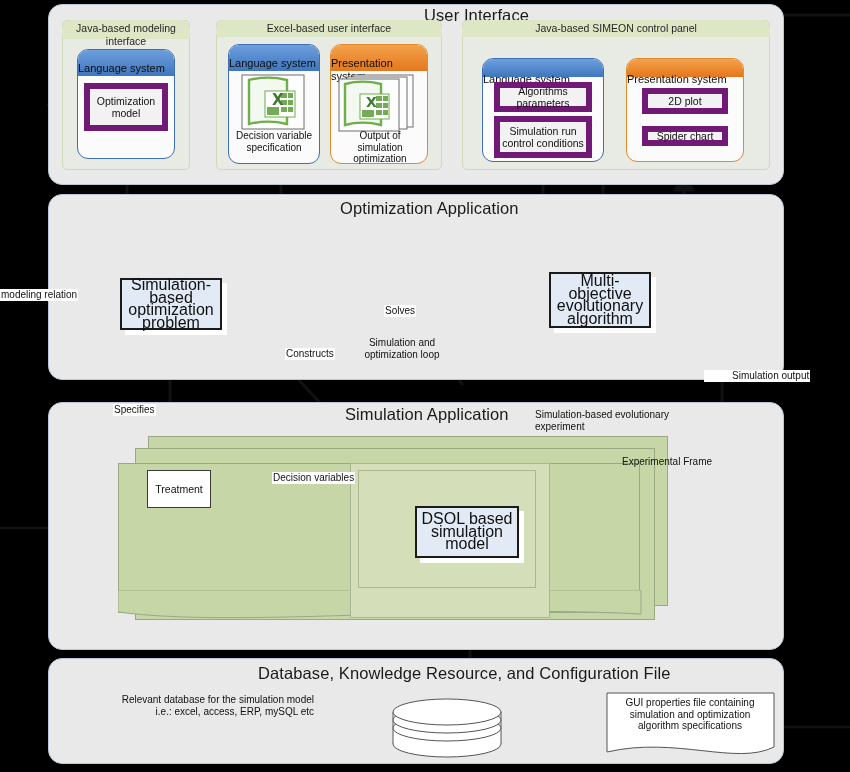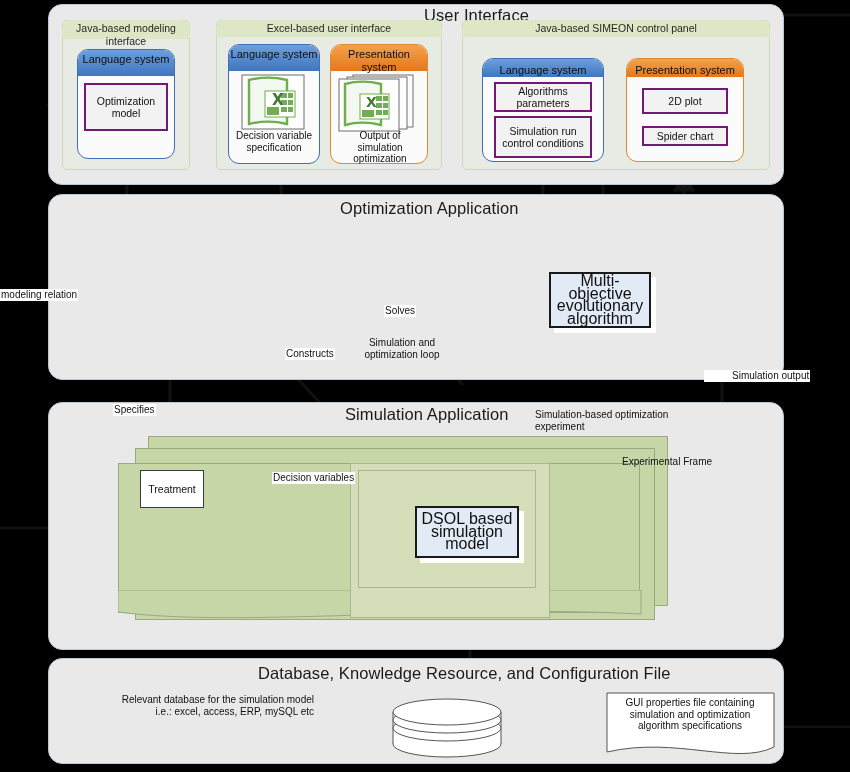--- a/index.html
+++ b/index.html
@@ -51,30 +51,30 @@
     overflow: hidden;
   }
   .card.orange { border-color: #e08a2e; }
   .card-head {
     position: absolute;
     left: 0; right: 0; top: 0;
     height: 26px;
     background: linear-gradient(#6d9fdd, #3f76bf);
     color: #0d0d0d;
     font-size: 11px;
-    text-align: center;
+    text-align: left;
     line-height: 12.5px;
-    padding-top: 3px;
+    padding-top: 12px;
     border-radius: 9px 9px 0 0;
   }
   .card-head.orange { background: linear-gradient(#f3a24b, #e4771d); }
   .cbox {
     position: absolute;
     background: #f2f2f2;
-    border: 2px solid #701a75;
+    border: 6px solid #701a75;
     font-size: 10.5px;
     line-height: 12.5px;
     text-align: center;
     color: #111;
     display: flex; align-items: center; justify-content: center;
   }
   .capt {
     position: absolute;
     font-size: 10px;
     line-height: 11.5px;
@@ -95,20 +95,21 @@
   }
   .whitebox {
     position: absolute;
     background: #fff;
     border: 1px solid #3a3a3a;
     font-size: 10.5px;
     text-align: center;
     color: #111;
     display: flex; align-items: center; justify-content: center;
     z-index: 6;
+    margin-left: 7px;
   }
   .lbl {
     position: absolute;
     font-size: 10px;
     line-height: 11.5px;
     color: #111;
     background: #fff;
     padding: 0 1px;
     white-space: nowrap;
     z-index: 7;
@@ -264,20 +265,21 @@
 
   <div class="card orange" style="left:626px; top:58px; width:118px; height:104px;">
     <div class="card-head orange" style="height:18px; line-height:17px;">Presentation system</div>
   </div>
   <div class="cbox" style="left:642px; top:88px; width:86px; height:26px;">2D plot</div>
   <div class="cbox" style="left:642px; top:126px; width:86px; height:20px;">Spider chart</div>
 
   <div class="panel" style="left:48px; top:194px; width:736px; height:186px;"></div>
   <div class="panel-title" style="left:340px; top:199px;">Optimization Application</div>
 
+  <div class="nodebox" style="left:120px; top:278px; width:102px; height:52px;">Simulation-based optimization problem</div>
   <div class="nodebox" style="left:549px; top:272px; width:102px; height:56px;">Multi-objective evolutionary algorithm</div>
 
   <div class="lbl" style="left:0px; top:289px;">modeling relation</div>
   <div class="lbl" style="left:384px; top:305px;">Solves</div>
   <div class="lbl" style="left:285px; top:348px;">Constructs</div>
   <div class="lbl ctr nb" style="left:352px; top:337px; width:100px; white-space:normal;">Simulation and optimization loop</div>
   <div class="lbl" style="left:704px; top:370px;padding-left:28px;">Simulation output</div>
 
   <div class="panel" style="left:48px; top:402px; width:736px; height:248px;"></div>
   <div class="panel-title" style="left:345px; top:405px;">Simulation Application</div>
@@ -291,21 +293,21 @@
   </svg>
 
   <div class="inner-frame" style="left:350px; top:463px; width:200px; height:155px; z-index:5;"></div>
   <div class="inner-frame" style="left:358px; top:470px; width:178px; height:118px; z-index:5;"></div>
 
   <div class="whitebox" style="left:140px; top:470px; width:64px; height:38px;">Treatment</div>
   <div class="nodebox" style="left:415px; top:506px; width:104px; height:52px;">DSOL based simulation model</div>
 
   <div class="lbl" style="left:113px; top:404px;">Specifies</div>
   <div class="lbl" style="left:272px; top:472px;">Decision variables</div>
-  <div class="lbl nb" style="left:534px; top:409px; width:160px; white-space:normal;">Simulation-based optimization experiment</div>
+  <div class="lbl nb" style="left:534px; top:409px; width:160px; white-space:normal;">Simulation-based evolutionary experiment</div>
   <div class="lbl nb" style="left:621px; top:456px;">Experimental Frame</div>
 
   <div class="panel" style="left:48px; top:658px; width:736px; height:106px;"></div>
   <div class="panel-title" style="left:238px; top:664px;margin-left:20px;">Database, Knowledge Resource, and Configuration File</div>
 
   <div class="lbl nb ctr" style="left:110px; top:694px; width:205px; white-space:normal; text-align:right;">Relevant database for the simulation model i.e.: excel, access, ERP, mySQL etc</div>
 
   <svg style="position:absolute; left:392px; top:698px;" width="110" height="62">
     <ellipse cx="55" cy="46" rx="54" ry="13" fill="#fff" stroke="#555"></ellipse>
     <rect x="1" y="14" width="108" height="32" fill="#fff" stroke="none"></rect>

